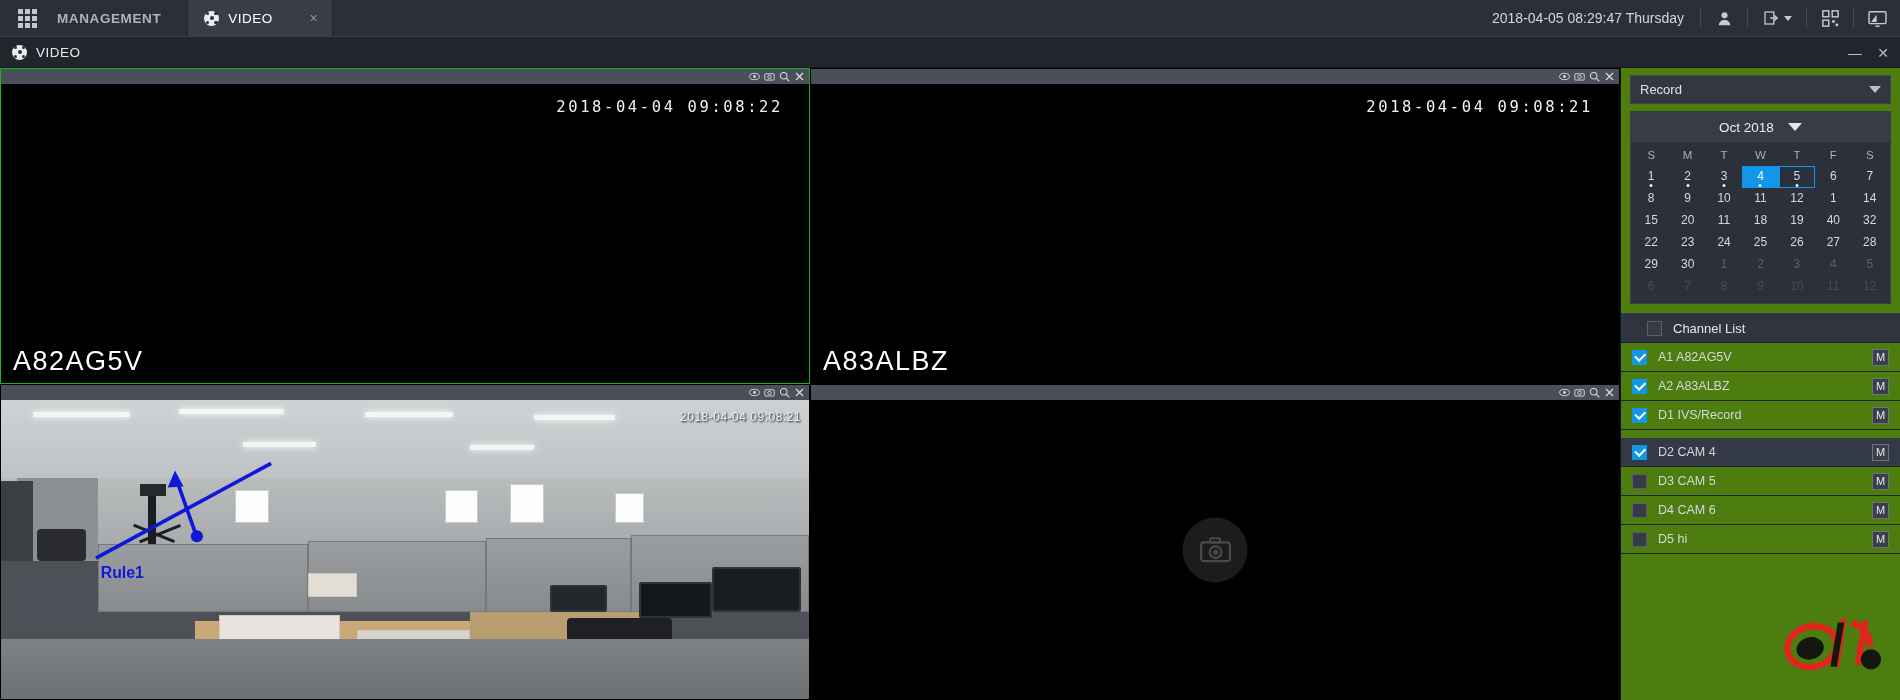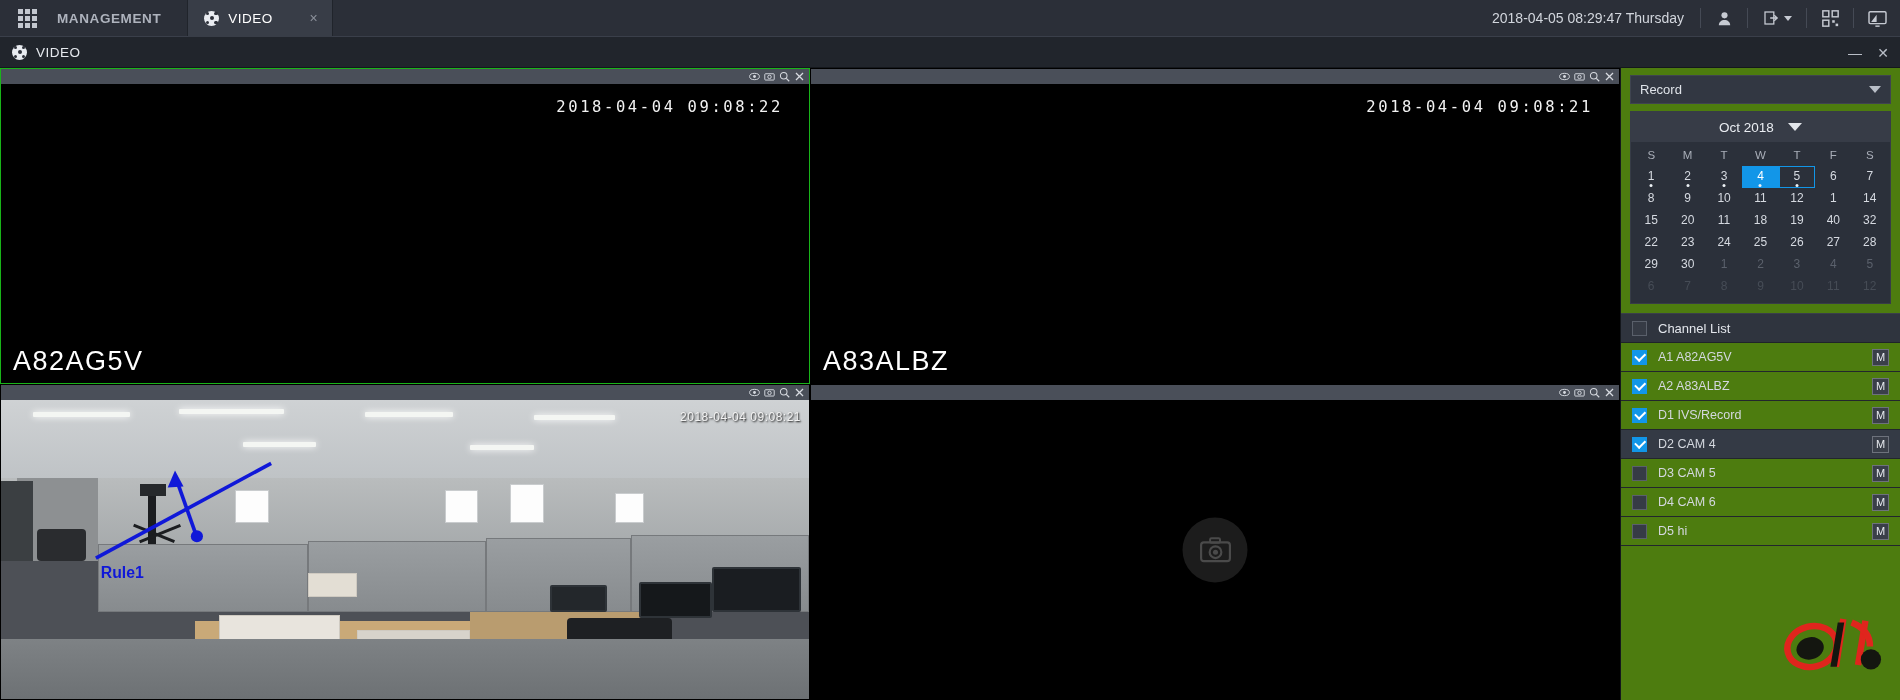--- a/index.html
+++ b/index.html
@@ -148,31 +148,31 @@
              padding: 3px 0 5px 0; cursor: pointer; }
   .cal-day.dim { color: #5b616c; cursor: default; }
   .cal-day.vdim { color: #464c56; cursor: default; }
   .cal-day.sel { background: #1296e8; color: #fff; }
   .cal-day.today { outline: 1px solid #1296e8; outline-offset: -1px; }
   .cal-day .dot { position: absolute; left: 50%; transform: translateX(-50%); bottom: 1px;
                   width: 3px; height: 3px; border-radius: 50%; background: #eef2f6; }
   .chlist-head {
     margin-top: 9px; height: 30px; background: #2f343e; border-top: 1px solid #3a3f4a;
     border-bottom: 1px solid #1f232a;
-    display: flex; align-items: center; gap: 11px; padding: 0 11px;
+    display: flex; align-items: center; gap: 11px; padding: 0 26px;
   }
   .chlist-head .lbl { font-size: 13px; color: #e3e6ec; }
   .cbox { width: 15px; height: 15px; border: 1px solid #5a606b; background: #363b45; flex: none;
           display: flex; align-items: center; justify-content: center; cursor: pointer; }
   .cbox.on { background: #1296e8; border-color: #1296e8; }
   .cbox.on::after { content: ""; width: 8px; height: 4.5px; border-left: 2px solid #fff;
                     border-bottom: 2px solid #fff; transform: rotate(-45deg) translate(1px,-1px); }
   .chrow { height: 29px; display: flex; align-items: center; gap: 11px; padding: 0 11px;
            border-bottom: 1px solid #22262d; cursor: pointer; }
-  .chrow.active { background: #343a45; }
+  .chrow.active { background: #343a45; margin-top: 8px; }
   .chrow .nm { font-size: 12.5px; color: #d4d8df; white-space: nowrap; overflow: hidden; text-overflow: ellipsis; }
   .mbtn { margin-left: auto; width: 17px; height: 17px; border: 1px solid #6d727c; background: #3a3f49;
           color: #e6e9ee; font-size: 11px; display: flex; align-items: center; justify-content: center;
           cursor: pointer; flex: none; }
   .chscroll { flex: 1; overflow: hidden; position: relative; }
 
   
   .watermark {
     position: absolute; right: 5px; bottom: 24px; width: 120px; height: 70px;
     pointer-events: none; z-index: 20; opacity: .95;

